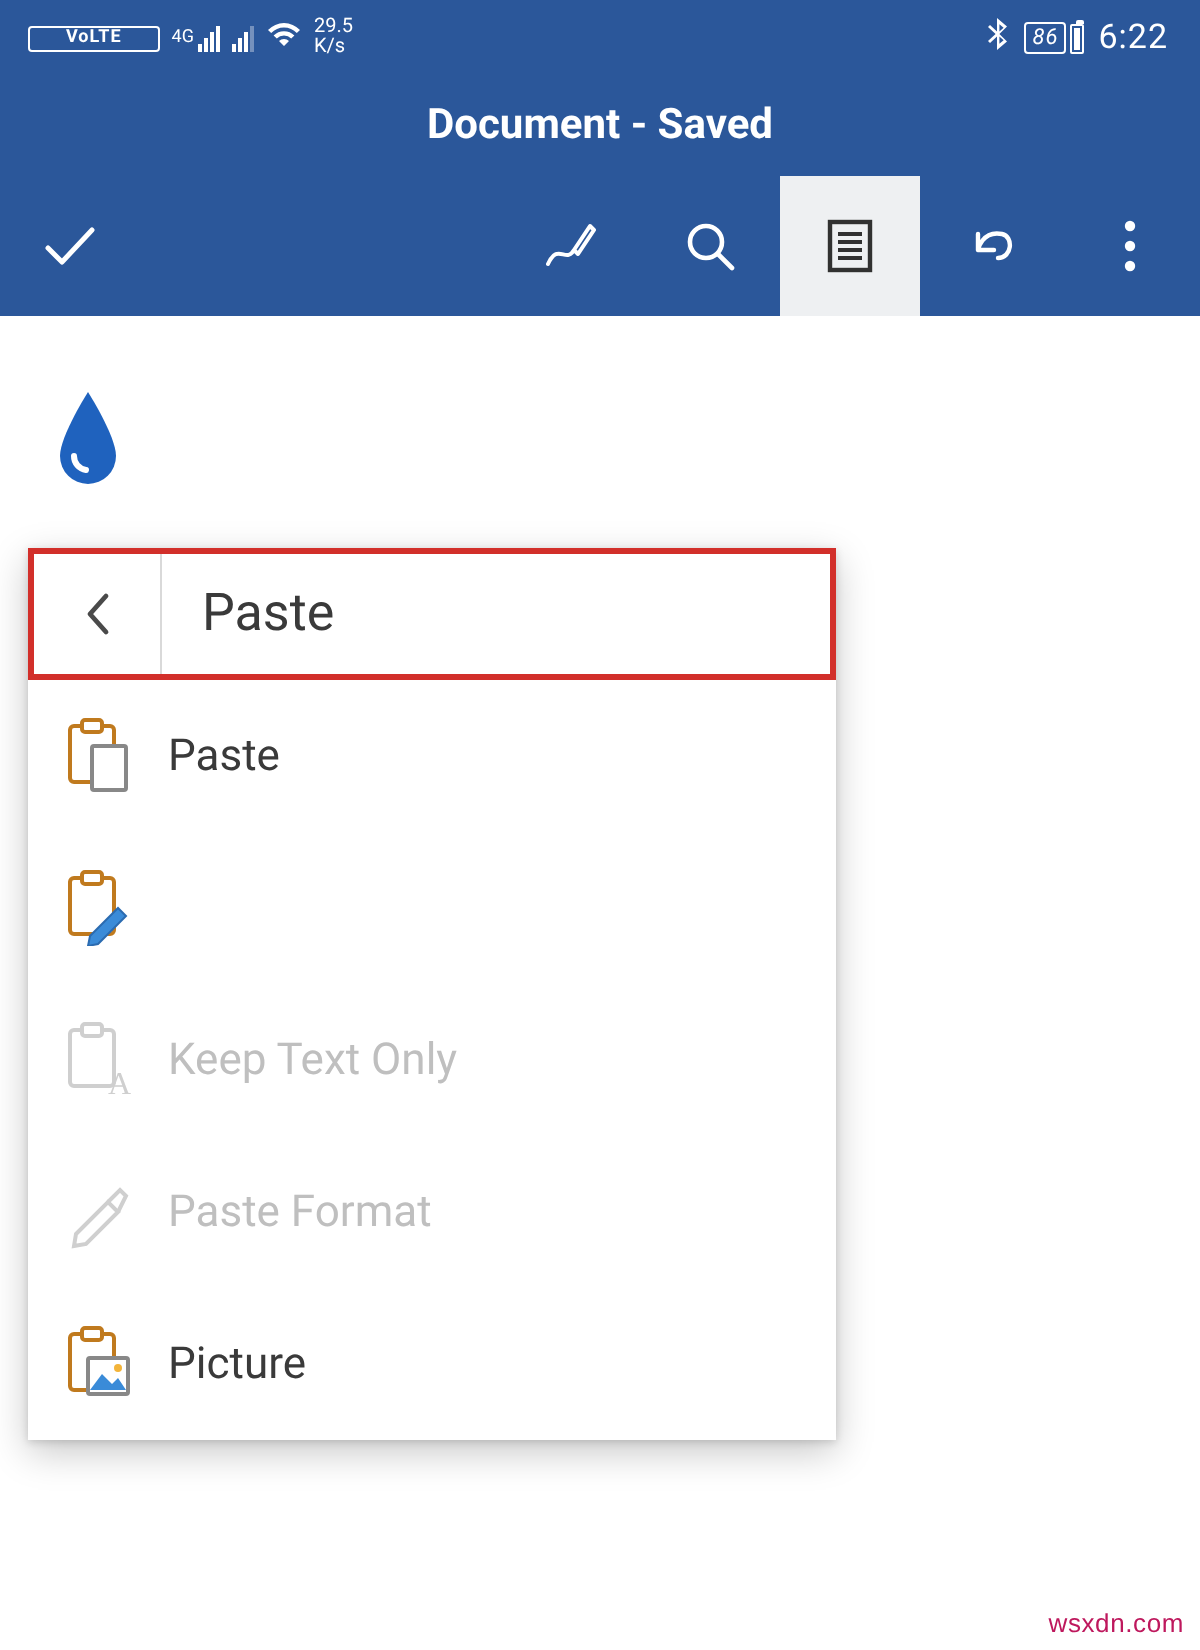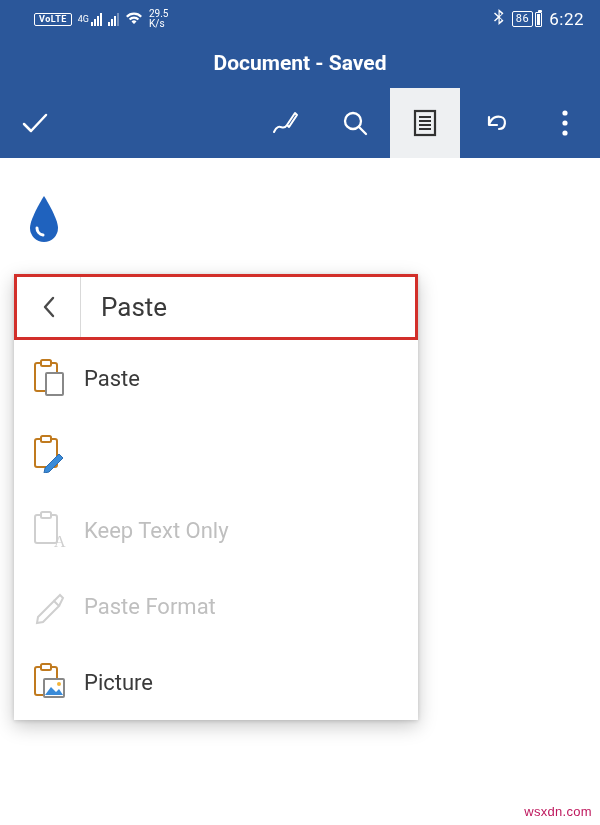--- a/index.html
+++ b/index.html
@@ -19,33 +19,32 @@
       display: flex;
       align-items: center;
       justify-content: space-between;
       padding: 0 16px 0 14px;
       font-size: 13px;
     }
     .status-left { display: flex; align-items: center; gap: 6px; }
     .status-right { display: flex; align-items: center; gap: 7px; font-size: 17px; letter-spacing: 0.5px; }
     .volte-badge {
       font-size: 9px; font-weight: bold; letter-spacing: 0.5px;
-      border: 1px solid #fff; border-radius: 2px; padding: 0 4px;
+      border: 1px solid #fff; border-radius: 2px; padding: 0 18px;
       line-height: 11px;
-      margin-left: 20px;
     }
     .sig-4g { font-size: 9px; line-height: 9px; }
     .sig-bars { display:inline-flex; align-items:flex-end; gap:1px; }
     .sig-bars i { width:2px; background:#fff; display:block; }
     .speed { font-size: 10px; line-height: 10px; }
     .bt-icon { font-size: 15px; }
     .batt-wrap { display: flex; align-items: center; gap: 2px; }
     .batt-pct {
       font-size: 11px; border: 1px solid #fff; border-radius: 2px;
-      padding: 0 3px; line-height: 14px;
+      padding: 0 3px; line-height: 14px; font-style: italic;
     }
     .batt-body { width: 7px; height: 15px; border: 1px solid #fff; border-radius: 1px; position: relative; }
     .batt-body::before { content:""; position:absolute; top:-3px; left:1.5px; width:4px; height:2px; background:#fff; border-radius:1px 1px 0 0;}
     .batt-body::after { content:""; position:absolute; left:1px; right:1px; bottom:1px; height:80%; background:#fff; }
 
     
     .title-bar {
       height: 50px; background:#2b579a; color:#fff;
       display:flex; align-items:center; justify-content:center;
       font-size: 21px; font-weight: 700;

